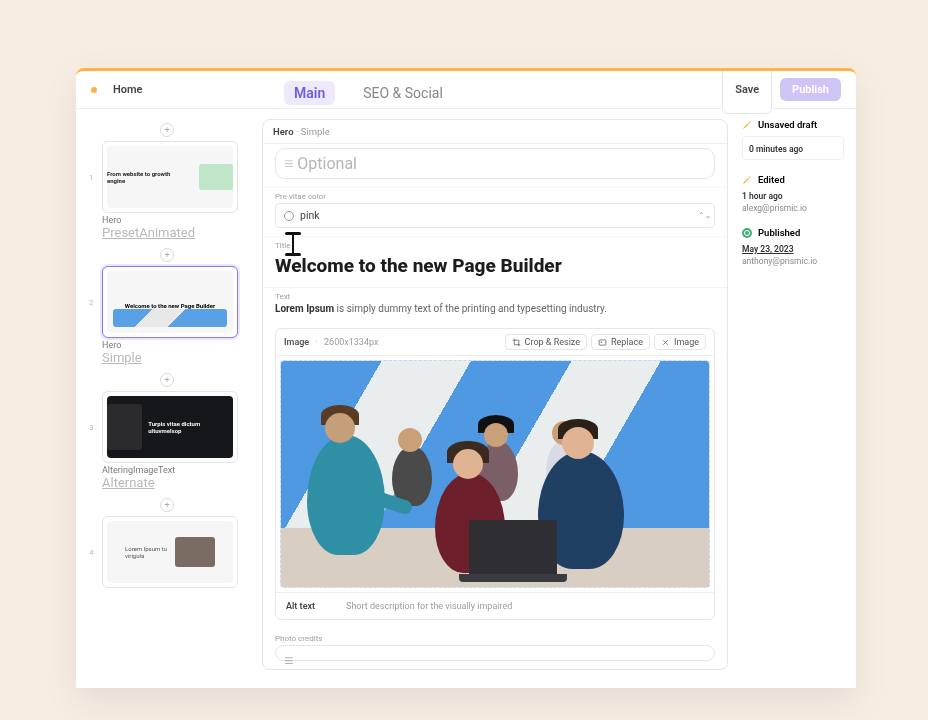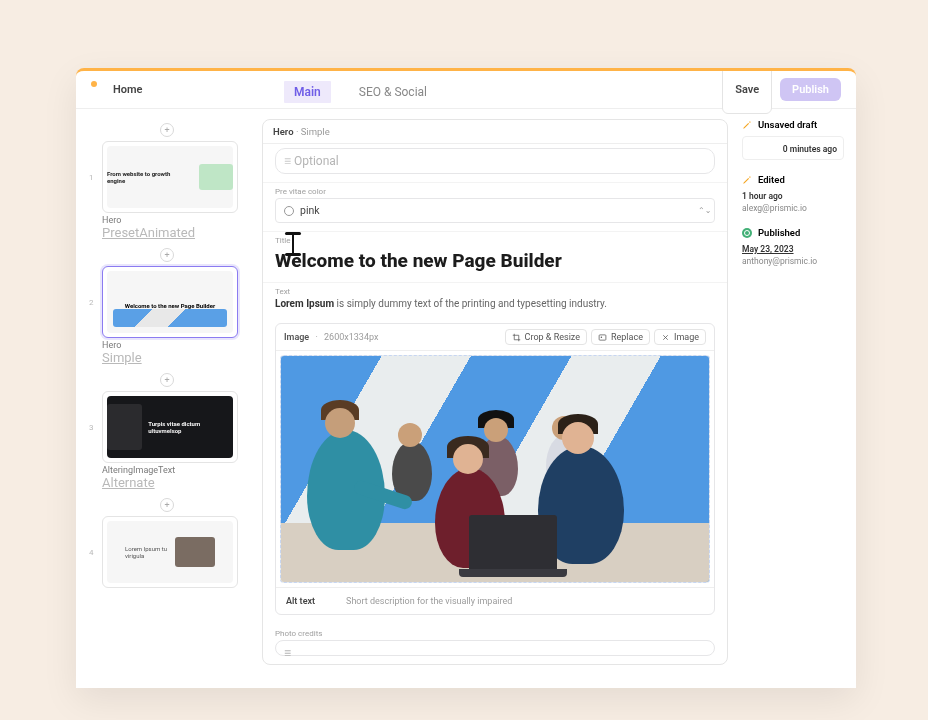--- a/index.html
+++ b/index.html
@@ -1,23 +1,23 @@
 <!DOCTYPE html>
 <html><head>
 <meta charset="utf-8">
 <style>
   * { box-sizing: border-box; margin: 0; padding: 0; font-family: -apple-system, BlinkMacSystemFont, "Segoe UI", Roboto, sans-serif; }
   body { background:#f7ede3; width:928px; height:720px; overflow:hidden; position:relative; }
   .app-window { position:absolute; left:76px; top:68px; width:780px; height:620px; background:#fff; border-radius:8px 8px 0 0; box-shadow:0 12px 36px rgba(0,0,0,.08); overflow:hidden; border-top:3px solid #ffb347;}
   .tabbar { height:38px; display:flex; align-items:center; padding:0 15px; border-bottom:1px solid #eee; justify-content:space-between;}
-  .tabbar-left { display:flex; gap:10px;}
+  .tabbar-left { display:flex; align-items:center; gap:10px;}
   .home-ind { width:6px; height:6px; border-radius:50%; background:#ffb347;}
   .home-lbl { font-size:11px; font-weight:600; color:#444; padding:2px 6px;}
   .tabbar-center { display:flex; gap:18px; position:absolute; left:208px; top:10px;}
-  .tab { font-size:12px; color:#888; padding:4px 10px; border-radius:1px; cursor:pointer;}
+  .tab { font-size:14px; color:#888; padding:4px 10px; border-radius:6px; cursor:pointer;}
   .tab.active { background:#eee9fb; color:#6f5de7; font-weight:600;}
   .tabbar-right { display:flex; gap:8px; align-items:center;}
   .save-btn { font-size:11px; font-weight:600; color:#444; background:#fff; border:1px solid #e4e4e4; padding:17px 12px; border-radius:6px; cursor:pointer;}
   .publish-btn { font-size:11px; font-weight:600; color:#fff; background:#cfc5f4; border:none; padding:5px 12px; border-radius:6px; cursor:pointer;}
   .body-row { display:flex; height:calc(100% - 38px);}
   .slice-rail { width:180px; overflow-y:auto; padding:10px 8px 10px 10px; position:relative;}
   .slice-rail::-webkit-scrollbar{width:0;}
   .add-dot { width:14px; height:14px; border-radius:50%; border:1px solid #d9d9d9; background:#fff; display:flex; align-items:center; justify-content:center; margin:4px auto; font-size:9px; color:#aaa; cursor:pointer;}
   .add-dot::before{content:"+";}
   .slice-card { border:1px solid #e4e4e4; border-radius:6px; padding:4px; margin:4px 10px 2px 16px; background:#fff; position:relative;}
@@ -35,21 +35,21 @@
   .dark-text { color:#f5f5f5; font-size:6px; font-weight:700; }
   .main-col { flex:1; overflow-y:auto; padding:10px 10px 10px 6px;}
   .main-col::-webkit-scrollbar{width:0;}
   .edit-card { border:1px solid #e5e5e5; border-radius:8px; background:#fff;}
   .ec-head { padding:6px 10px; border-bottom:1px solid #eee; font-size:9.5px;}
   .ec-head .slname{color:#444; font-weight:600;}
   .ec-head .slvar{color:#9a9a9a;}
   .field { padding:4px 12px 8px;}
   .field + .field { border-top:1px solid #f3f3f3;}
   .flabel { font-size:8px; color:#a0a0a0; margin-bottom:2px; display:block;}
-  .finput { width:100%; border:1px solid #e6e6e8; border-radius:10px; padding:5px 8px; font-size:12px; color:#444;}
+  .finput { width:100%; border:1px solid #e6e6e8; border-radius:10px; padding:5px 8px; font-size:16px; color:#444;}
   .finput.placeholder { color:#b5b5b5;}
   .fselect { display:flex; align-items:center; gap:6px; border:1px solid #e6e6e8; border-radius:4px; padding:5px 8px; font-size:10.5px; color:#444; justify-content:space-between;}
   .sel-left{display:flex; gap:6px; align-items:center;}
   .color-ring { width:10px; height:10px; border:1.5px solid #999; border-radius:50%;}
   .caret { width:8px; font-size:8px; color:#999; line-height:1;}
   .title-input { font-size:19px; font-weight:800; color:#1c1c1c; padding:2px 0;}
   .text-input { font-size:10px; color:#666;}
   .text-input .bold { font-weight:700; color:#333;}
   .image-block { border:1px solid #e6e6e8; margin:6px 12px 10px; border-radius:6px;}
   .img-head { display:flex; align-items:center; justify-content:space-between; padding:5px 8px; border-bottom:1px solid #eee; font-size:9px;}
@@ -294,21 +294,21 @@
 
     <div class="right-col">
       <div class="hist-item">
         <div class="hist-row">
           <svg class="pencil-ic" viewBox="0 0 24 24">
               <path fill="#f5a623" d="M3 21l3-1 11-11-2-2L4 18l-1 3zM17 5l2 2 2-2-2-2-2 2z"></path>
             </svg>
           <span>Unsaved draft</span>
         </div>
         <div class="hist-box">
-          <div class="hist-sub" style="color:#333;font-weight:600;text-align:right;">0 minutes ago</div>
+          <div class="hist-sub" style="color:#333;font-weight:600;">0 minutes ago</div>
         </div>
       </div>
 
       <div class="hist-item">
         <div class="hist-row">
           <svg class="pencil-ic" viewBox="0 0 24 24">
               <path fill="#f5a623" d="M3 21l3-1 11-11-2-2L4 18l-1 3zM17 5l2 2 2-2-2-2-2 2z"></path>
             </svg>
           <span>Edited</span>
         </div>

